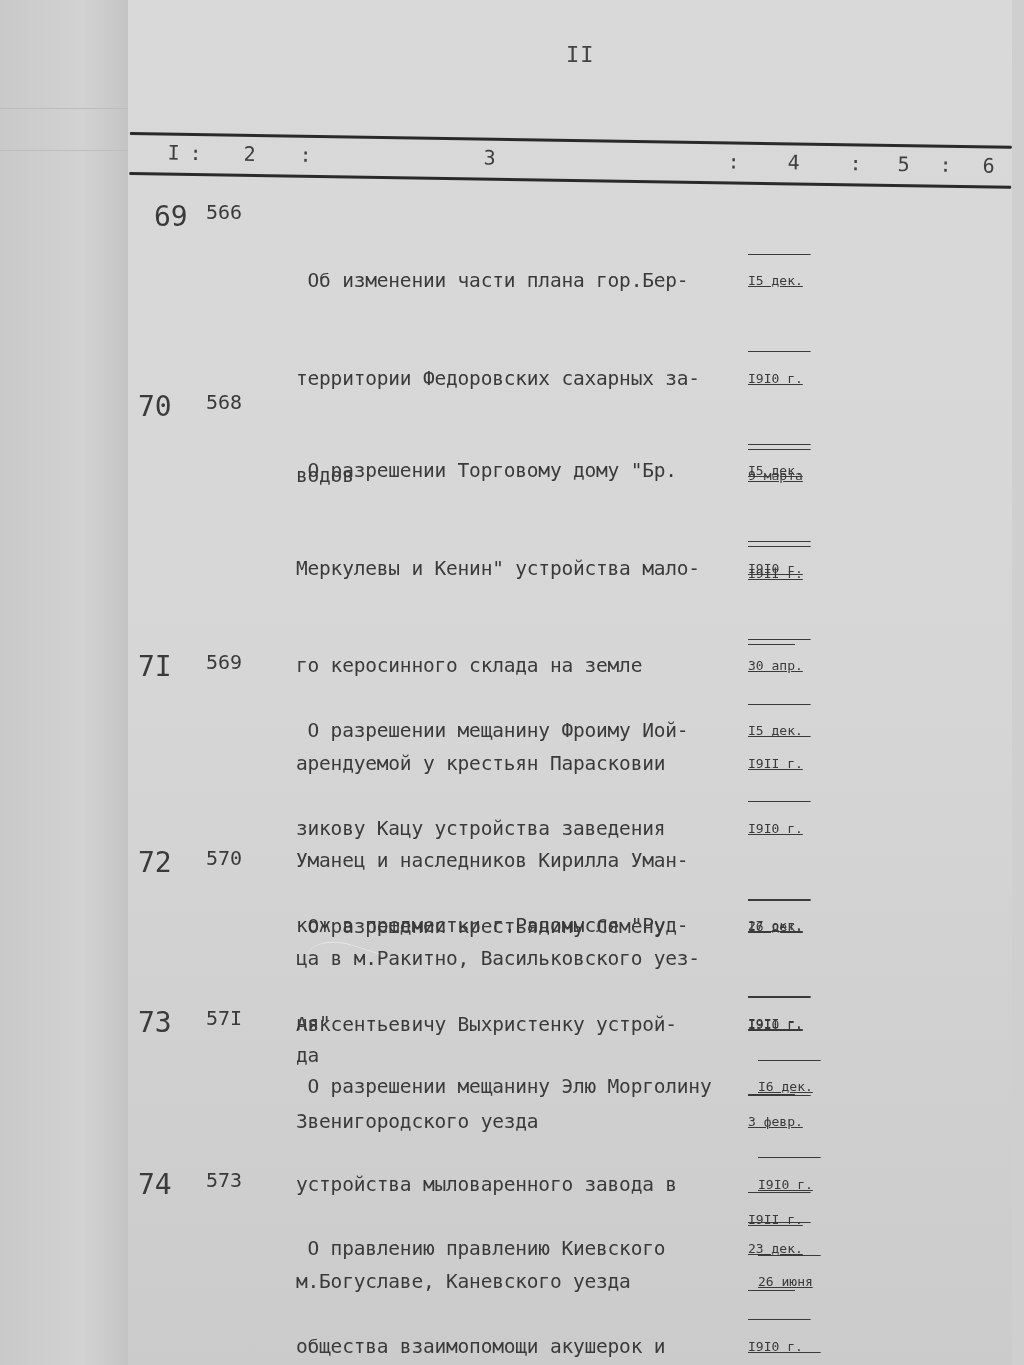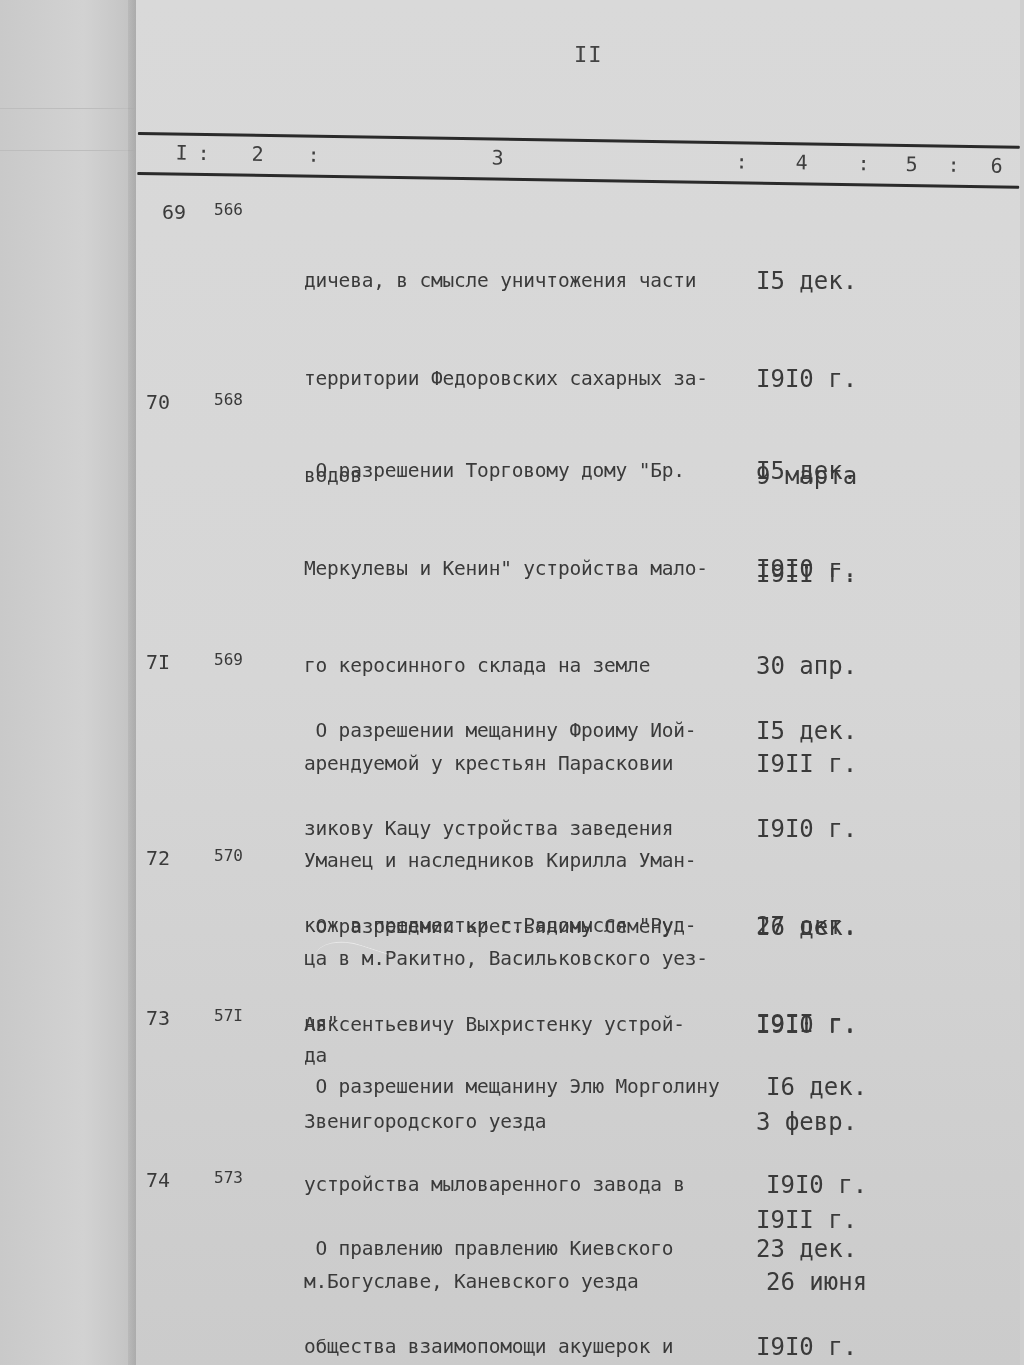--- a/index.html
+++ b/index.html
@@ -29,21 +29,21 @@
     }
     .gutter-shadow {
       position: absolute;
       left: 128px; top: 0;
       width: 22px; height: 1365px;
       background: linear-gradient(90deg, rgba(0,0,0,0.06), rgba(0,0,0,0.10) 45%, rgba(0,0,0,0));
     }
     
     .page {
       position: absolute;
-      left: 136px; top: 0;
+      left: 128px; top: 0;
       width: 884px; height: 1365px;
       background: linear-gradient(180deg, #d9d9d9 0%, #d6d6d6 50%, #cbcbcb 100%);
     }
     .page-number {
       position: absolute;
       left: 438px; top: 42px;
       font-size: 22px;
       letter-spacing: 1px;
       color: #444;
     }
@@ -75,42 +75,43 @@
       width: 884px; height: 1365px;
     }
     .entry {
       position: absolute;
       left: 0;
       width: 884px;
     }
     .entry .num {
       position: absolute;
       left: 10px; top: 0;
+      font-size: 28px;
+    }
+    .entry .code {
+      position: absolute;
+      left: 78px; top: 0;
       font-size: 20px;
-    }
-    .entry .code {
-      position: absolute;
-      left: 78px; top: 0;
-      font-size: 16px;
     }
     .entry .desc {
       position: absolute;
       left: 168px; top: 0;
       width: 470px;
       font-size: 19.5px;
       line-height: 32.5px;
       white-space: pre;
       letter-spacing: -0.2px;
     }
     .entry .dates {
       position: absolute;
       left: 620px; top: 0;
-      font-size: 24px;
+      font-size: 13px;
       line-height: 32.5px;
       white-space: pre;
+      text-decoration: underline;
     }
     .desc div, .dates div { height: 32.5px; }
     .crease {
       position: absolute;
       left: 178px; top: 942px;
       width: 70px; height: 40px;
       border-top: 1px solid rgba(255,255,255,0.5);
       border-radius: 60% 0 0 0;
       transform: rotate(18deg);
     }
@@ -143,21 +144,21 @@
     <span class="col-head" style="left:853px">6</span>
     <div class="rule bottom"></div>
   </div>
 
   <div class="entries">
 
     <div class="entry" style="top:200px">
       <span class="num" style="left:26px">69</span>
       <span class="code">566</span>
       <div class="desc">
-        <div>дичева, в смысле уничтожения части</div>
+        <div> Об изменении части плана гор.Бер-</div>
         <div>территории Федоровских сахарных за-</div>
         <div>водов</div>
       </div>
       <div class="dates">
         <div>I5 дек.</div>
         <div>I9I0 г.</div>
         <div>9 марта</div>
         <div>I9II г.</div>
       </div>
     </div>

